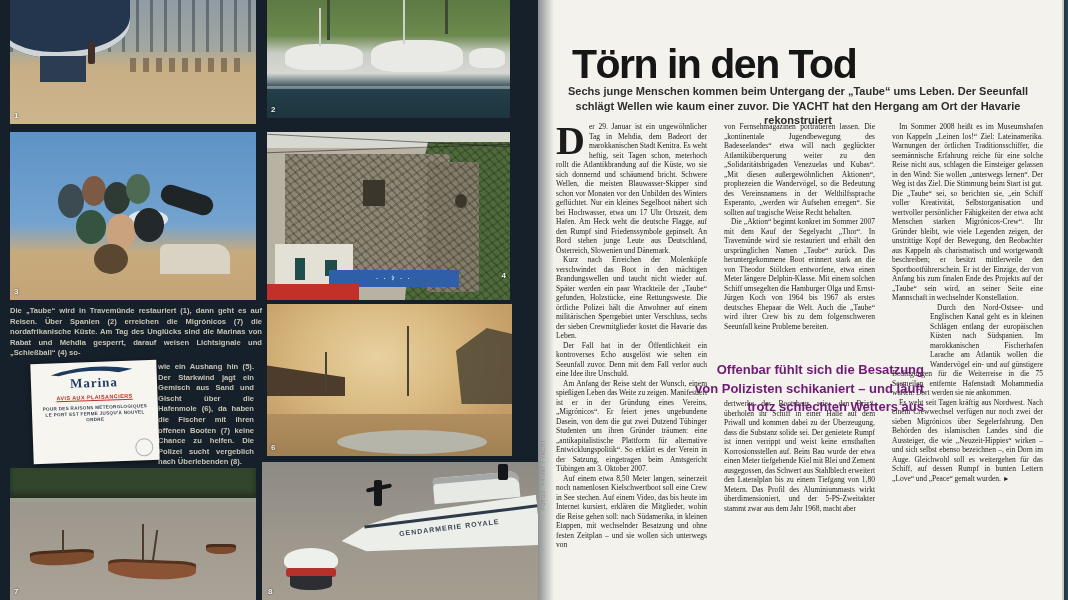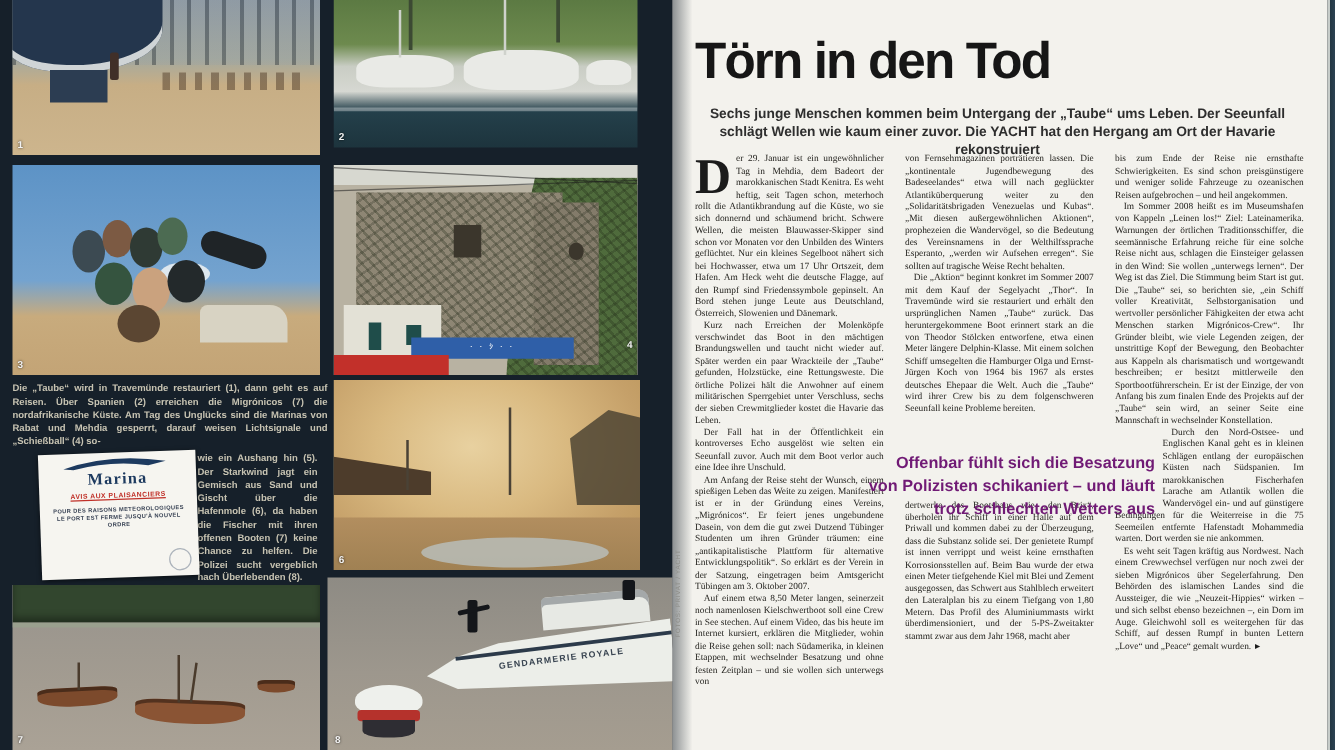--- a/index.html
+++ b/index.html
@@ -247,39 +247,38 @@
       <div class="figure" style="left:104px;top:24px;width:26px;height:4px;border-radius:2px;transform:rotate(-12deg);"></div>
       <div class="figure" style="left:236px;top:2px;width:10px;height:16px;border-radius:2px;"></div>
       <div class="cap"></div>
       <div class="capband"></div>
       <div class="capdark"></div>
       <span class="badge" style="left:6px;bottom:4px;">8</span>
     </div>
   </div>
 
   <div id="right-page">
-    <h1 id="headline" style="margin:0;">Törn in den Tod</h1>
+    <h1 id="headline" style="margin:16px;">Törn in den Tod</h1>
     <p id="subtitle" style="margin:0;text-align:center;">Sechs junge Menschen kommen beim Untergang der „Taube“ ums Leben. Der Seeunfall schlägt Wellen wie kaum einer zuvor. Die YACHT hat den Hergang am Ort der Havarie rekonstruiert</p>
 
     <div id="columns">
       <div class="col">
         <p class="noindent"><span class="dropcap">D</span><span>er 29. Januar ist ein ungewöhnlicher Tag in Mehdia, dem Badeort der marokkanischen Stadt Kenitra. Es weht heftig, seit Tagen schon, meterhoch rollt die Atlantikbrandung auf die Küste, wo sie sich donnernd und schäumend bricht. Schwere Wellen, die meisten Blauwasser-Skipper sind schon vor Monaten vor den Unbilden des Winters geflüchtet. Nur ein kleines Segelboot nähert sich bei Hochwasser, etwa um 17 Uhr Ortszeit, dem Hafen. Am Heck weht die deutsche Flagge, auf den Rumpf sind Friedenssymbole gepinselt. An Bord stehen junge Leute aus Deutschland, Österreich, Slowenien und Dänemark.</span></p>
         <p>Kurz nach Erreichen der Molenköpfe verschwindet das Boot in den mächtigen Brandungswellen und taucht nicht wieder auf. Später werden ein paar Wrackteile der „Taube“ gefunden, Holzstücke, eine Rettungsweste. Die örtliche Polizei hält die Anwohner auf einem militärischen Sperrgebiet unter Verschluss, sechs der sieben Crewmitglieder kostet die Havarie das Leben.</p>
-        <p>Der Fall hat in der Öffentlichkeit ein kontroverses Echo ausgelöst wie selten ein Seeunfall zuvor. Auch mit dem Boot verlor auch eine Idee ihre Unschuld.</p>
+        <p>Der Fall hat in der Öffentlichkeit ein kontroverses Echo ausgelöst wie selten ein Seeunfall zuvor. Denn mit dem Fall verlor auch eine Idee ihre Unschuld.</p>
         <p>Am Anfang der Reise steht der Wunsch, einem spießigen Leben das Weite zu zeigen. Manifestiert ist er in der Gründung eines Vereins, „Migrónicos“. Er feiert jenes ungebundene Dasein, von dem die gut zwei Dutzend Tübinger Studenten um ihren Gründer träumen: eine „antikapitalistische Plattform für alternative Entwicklungspolitik“. So erklärt es der Verein in der Satzung, eingetragen beim Amtsgericht Tübingen am 3. Oktober 2007.</p>
         <p>Auf einem etwa 8,50 Meter langen, seinerzeit noch namenlosen Kielschwertboot soll eine Crew in See stechen. Auf einem Video, das bis heute im Internet kursiert, erklären die Mitglieder, wohin die Reise gehen soll: nach Südamerika, in kleinen Etappen, mit wechselnder Besatzung und ohne festen Zeitplan – und sie wollen sich unterwegs von</p>
       </div>
       <div class="col">
         <p class="noindent">von Fernsehmagazinen porträtieren lassen. Die „kontinentale Jugendbewegung des Badeseelandes“ etwa will nach geglückter Atlantiküberquerung weiter zu den „Solidaritätsbrigaden Venezuelas und Kubas“. „Mit diesen außergewöhnlichen Aktionen“, prophezeien die Wandervögel, so die Bedeutung des Vereinsnamens in der Welthilfssprache Esperanto, „werden wir Aufsehen erregen“. Sie sollten auf tragische Weise Recht behalten.</p>
         <p>Die „Aktion“ beginnt konkret im Sommer 2007 mit dem Kauf der Segelyacht „Thor“. In Travemünde wird sie restauriert und erhält den ursprünglichen Namen „Taube“ zurück. Das heruntergekommene Boot erinnert stark an die von Theodor Stölcken entworfene, etwa einen Meter längere Delphin-Klasse. Mit einem solchen Schiff umsegelten die Hamburger Olga und Ernst-Jürgen Koch von 1964 bis 1967 als erstes deutsches Ehepaar die Welt. Auch die „Taube“ wird ihrer Crew bis zu dem folgenschweren Seeunfall keine Probleme bereiten.</p>
         <div id="quote-spacer"></div>
         <p class="noindent">dertwerke des Bootsbaus wie „den Brix“, überholen ihr Schiff in einer Halle auf dem Priwall und kommen dabei zu der Überzeugung, dass die Substanz solide sei. Der genietete Rumpf ist innen verrippt und weist keine ernsthaften Korrosionsstellen auf. Beim Bau wurde der etwa einen Meter tiefgehende Kiel mit Blei und Zement ausgegossen, das Schwert aus Stahlblech erweitert den Lateralplan bis zu einem Tiefgang von 1,80 Metern. Das Profil des Aluminiummasts wirkt überdimensioniert, und der 5-PS-Zweitakter stammt zwar aus dem Jahr 1968, macht aber</p>
       </div>
       <div class="col">
-        <p class="noindent">bis zum Ende der Reise nie ernsthafte Schwierigkeiten. Es sind schon preisgünstigere und weniger solide Fahrzeuge zu ozeanischen Reisen aufgebrochen – und heil angekommen.</p>
         <p>Im Sommer 2008 heißt es im Museumshafen von Kappeln „Leinen los!“ Ziel: Lateinamerika. Warnungen der örtlichen Traditionsschiffer, die seemännische Erfahrung reiche für eine solche Reise nicht aus, schlagen die Einsteiger gelassen in den Wind: Sie wollen „unterwegs lernen“. Der Weg ist das Ziel. Die Stimmung beim Start ist gut. Die „Taube“ sei, so berichten sie, „ein Schiff voller Kreativität, Selbstorganisation und wertvoller persönlicher Fähigkeiten der etwa acht Menschen starken Migrónicos-Crew“. Ihr Gründer bleibt, wie viele Legenden zeigen, der unstrittige Kopf der Bewegung, den Beobachter aus Kappeln als charismatisch und wortgewandt beschreiben; er besitzt mittlerweile den Sportbootführerschein. Er ist der Einzige, der von Anfang bis zum finalen Ende des Projekts auf der „Taube“ sein wird, an seiner Seite eine Mannschaft in wechselnder Konstellation.</p>
         <p><span class="quote-cut"></span><span>Durch den Nord-Ostsee- und Englischen Kanal geht es in kleinen Schlägen entlang der europäischen Küsten nach Südspanien. Im marokkanischen Fischerhafen Larache am Atlantik wollen die Wandervögel ein- und auf günstigere Bedingungen für die Weiterreise in die 75 Seemeilen entfernte Hafenstadt Mohammedia warten. Dort werden sie nie ankommen.</span></p>
         <p><span>Es weht seit Tagen kräftig aus Nordwest. Nach einem Crewwechsel verfügen nur noch zwei der sieben Migrónicos über Segelerfahrung. Den Behörden des islamischen Landes sind die Aussteiger, die wie „Neuzeit-Hippies“ wirken – und sich selbst ebenso bezeichnen –, ein Dorn im Auge. Gleichwohl soll es weitergehen für das Schiff, auf dessen Rumpf in bunten Lettern „Love“ und „Peace“ gemalt wurden. </span><span class="cont-arrow">►</span></p>
       </div>
     </div>
 
     <div id="pull-quote">Offenbar fühlt sich die Besatzung von Polizisten schikaniert – und läuft trotz schlechten Wetters aus</div>
     <div id="photo-credit">FOTOS: PRIVAT / YACHT</div>
   </div>
 

